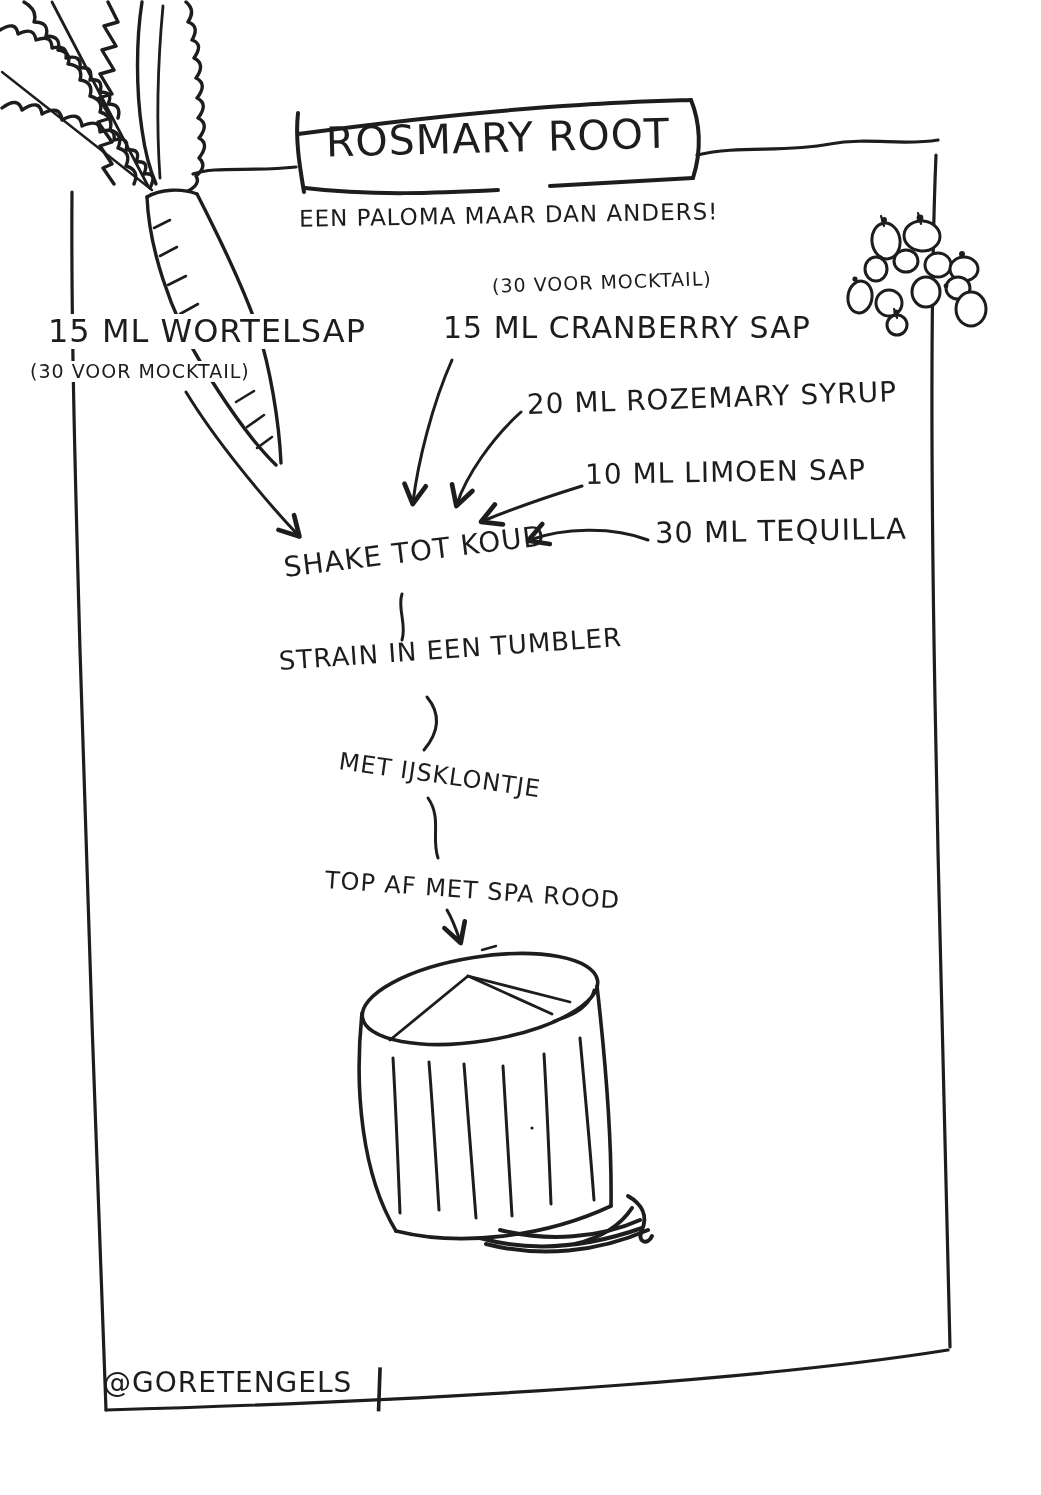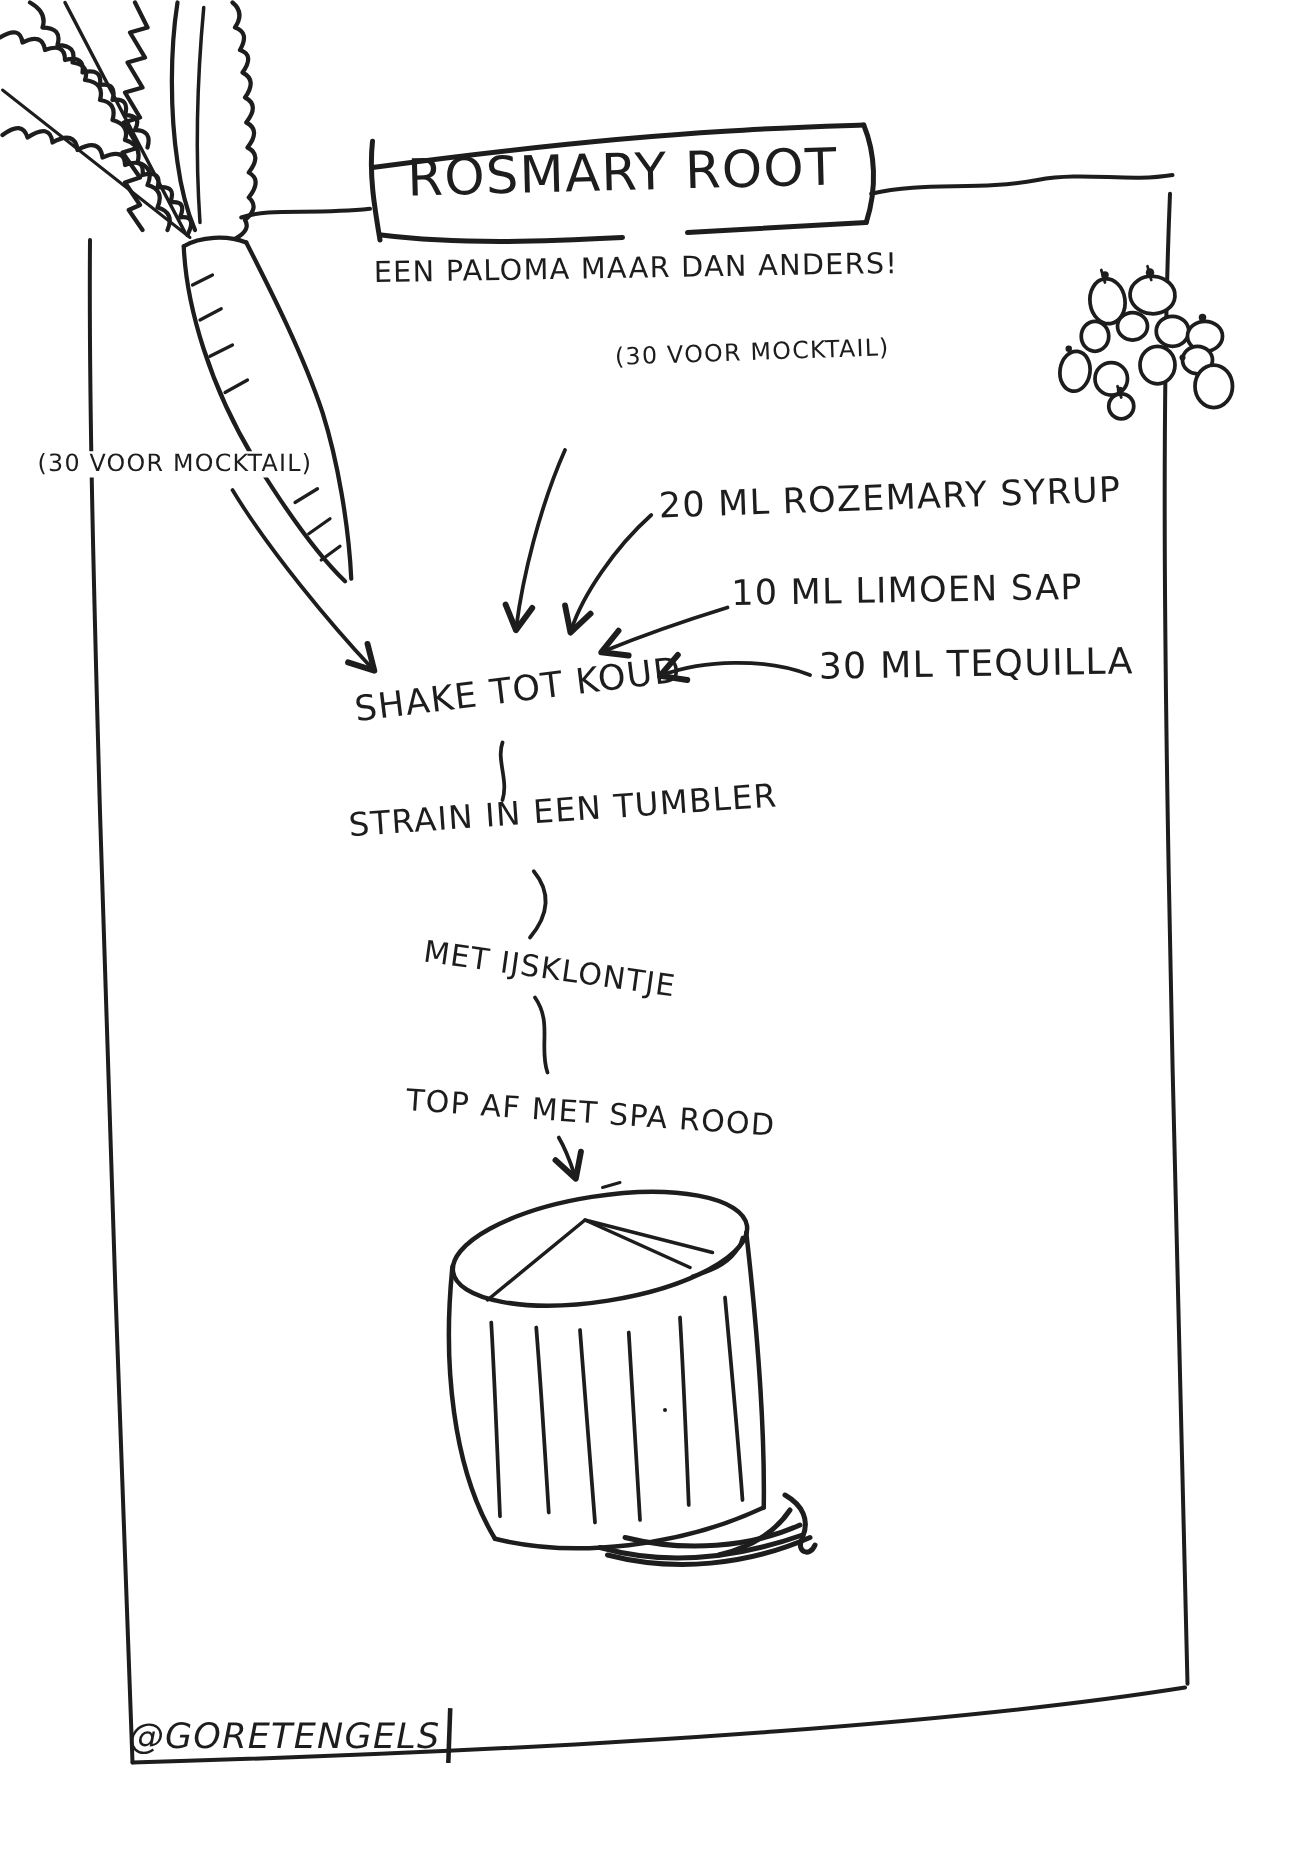--- a/index.html
+++ b/index.html
@@ -22,22 +22,22 @@
   #ing-teq{left:655px;top:518px;font-size:29px;letter-spacing:1px;transform:rotate(-1deg);
      transform-origin:left center;}
   #step-shake{left:284px;top:553px;font-size:28px;letter-spacing:1px;transform:rotate(-7deg);
      transform-origin:left center;}
   #step-strain{left:279px;top:647px;font-size:26px;letter-spacing:1px;transform:rotate(-4deg);
      transform-origin:left center;}
   #step-ice{left:339px;top:748px;font-size:24px;letter-spacing:1px;transform:rotate(8deg);
      transform-origin:left center;}
   #step-top{left:325px;top:867px;font-size:24px;letter-spacing:1px;transform:rotate(4deg);
      transform-origin:left center;}
-  #footer-row{left:103px;top:1368px;display:flex;align-items:center;gap:0;font-size:28px;
-     letter-spacing:1px;font-style:italic;}
+  #footer-row{left:103px;top:1368px;display:flex;gap:20px;font-size:28px;
+     letter-spacing:1px;}
   #footer-row .divider{font-size:44px;font-weight:400;transform:rotate(2deg);margin-top:-6px;}
 </style>
 </head>
 <body>
 
 <div class="canvas">
 
   <svg class="art" width="1041" height="1495" viewBox="0 0 1041 1495">
     <defs>
       <marker id="ah" viewBox="0 0 14 14" refX="10" refY="7" markerWidth="10" markerHeight="10" orient="auto-start-reverse">
@@ -155,23 +155,25 @@
         <path d="M 628 1196 C 642 1204, 648 1216, 642 1230 C 636 1242, 648 1246, 652 1236"></path>
         <path d="M 632 1208 C 620 1226, 600 1238, 575 1244"></path>
       </g>
       <circle cx="532" cy="1128" r="1.6" fill="#1d1d1d" stroke="none"></circle>
     </g>
   </svg>
 
   <div class="t" id="title-text">ROSMARY ROOT</div>
   <div class="t" id="subtitle-text">EEN PALOMA MAAR DAN ANDERS!</div>
 
+  <div class="t" id="ing-wortel">15 ML WORTELSAP</div>
   <div class="t" id="note-wortel">(30 VOOR MOCKTAIL)</div>
 
   <div class="t" id="note-cran">(30 VOOR MOCKTAIL)</div>
+  <div class="t" id="ing-cran">15 ML CRANBERRY SAP</div>
 
   <div class="t" id="ing-roze">20 ML ROZEMARY SYRUP</div>
   <div class="t" id="ing-limoen">10 ML LIMOEN SAP</div>
   <div class="t" id="ing-teq">30 ML TEQUILLA</div>
 
   <div class="t" id="step-shake">SHAKE TOT KOUD</div>
   <div class="t" id="step-strain">STRAIN IN EEN TUMBLER</div>
   <div class="t" id="step-ice">MET IJSKLONTJE</div>
   <div class="t" id="step-top">TOP AF MET SPA ROOD</div>
 

